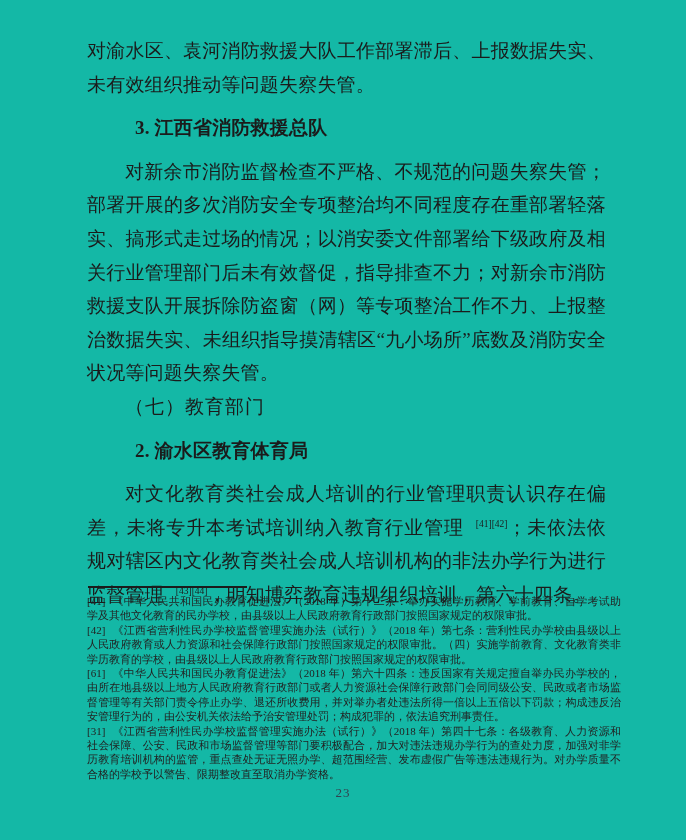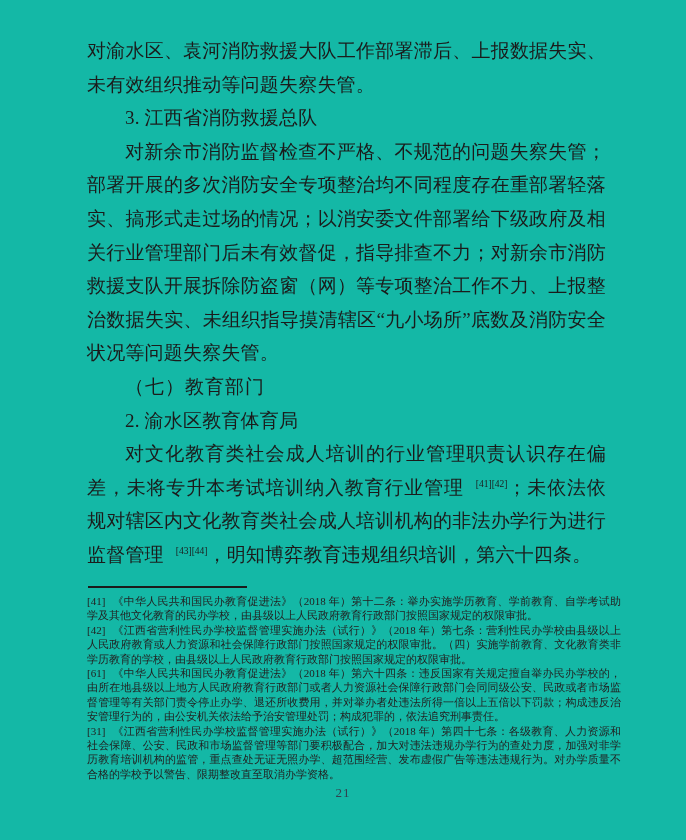--- a/index.html
+++ b/index.html
@@ -27,23 +27,23 @@
     text-justify: inter-ideograph;
     letter-spacing: 0.2px;
   }
   .para {
     margin: 0;
   }
   .indent {
     text-indent: 2em;
   }
   .heading-bold {
-    margin: 0;
+    margin: 10px;
     font-size: 19px;
-    font-weight: normal;
+    font-weight: bold;
     text-indent: 2em;
     line-height: 33.6px;
   }
   .kai {
     letter-spacing: 1px;
   }
   sup.fnref {
     font-size: 9.5px;
     line-height: 0;
     vertical-align: 7px;
@@ -103,15 +103,15 @@
 
   <div class="footnote-sep"></div>
 
   <div class="footnotes">
     <p class="footnote"><span class="fn-id">[41]</span><span>《中华人民共和国民办教育促进法》（2018 年）第十二条：举办实施学历教育、学前教育、自学考试助学及其他文化教育的民办学校，由县级以上人民政府教育行政部门按照国家规定的权限审批。</span></p>
     <p class="footnote"><span class="fn-id">[42]</span><span>《江西省营利性民办学校监督管理实施办法（试行）》（2018 年）第七条：营利性民办学校由县级以上人民政府教育或人力资源和社会保障行政部门按照国家规定的权限审批。（四）实施学前教育、文化教育类非学历教育的学校，由县级以上人民政府教育行政部门按照国家规定的权限审批。</span></p>
     <p class="footnote"><span class="fn-id">[61]</span><span>《中华人民共和国民办教育促进法》（2018 年）第六十四条：违反国家有关规定擅自举办民办学校的，由所在地县级以上地方人民政府教育行政部门或者人力资源社会保障行政部门会同同级公安、民政或者市场监督管理等有关部门责令停止办学、退还所收费用，并对举办者处违法所得一倍以上五倍以下罚款；构成违反治安管理行为的，由公安机关依法给予治安管理处罚；构成犯罪的，依法追究刑事责任。</span></p>
     <p class="footnote"><span class="fn-id">[31]</span><span>《江西省营利性民办学校监督管理实施办法（试行）》（2018 年）第四十七条：各级教育、人力资源和社会保障、公安、民政和市场监督管理等部门要积极配合，加大对违法违规办学行为的查处力度，加强对非学历教育培训机构的监管，重点查处无证无照办学、超范围经营、发布虚假广告等违法违规行为。对办学质量不合格的学校予以警告、限期整改直至取消办学资格。</span></p>
   </div>
 
-  <div class="page-number">21</div>
+  <div class="page-number">23</div>
 
 </div>
 
 </body></html>

